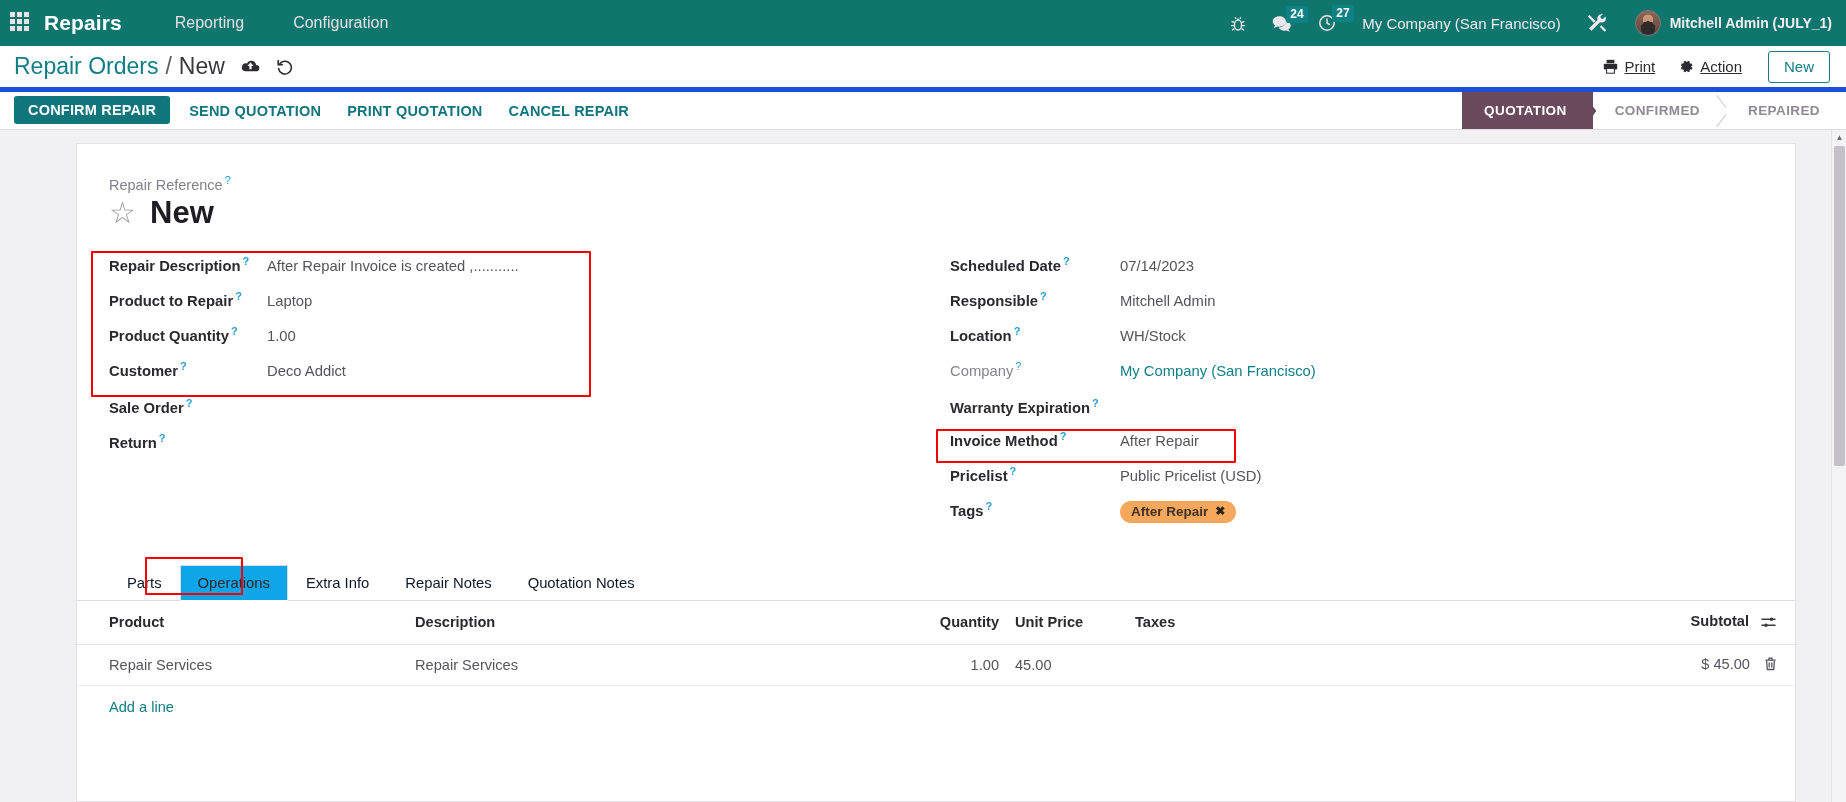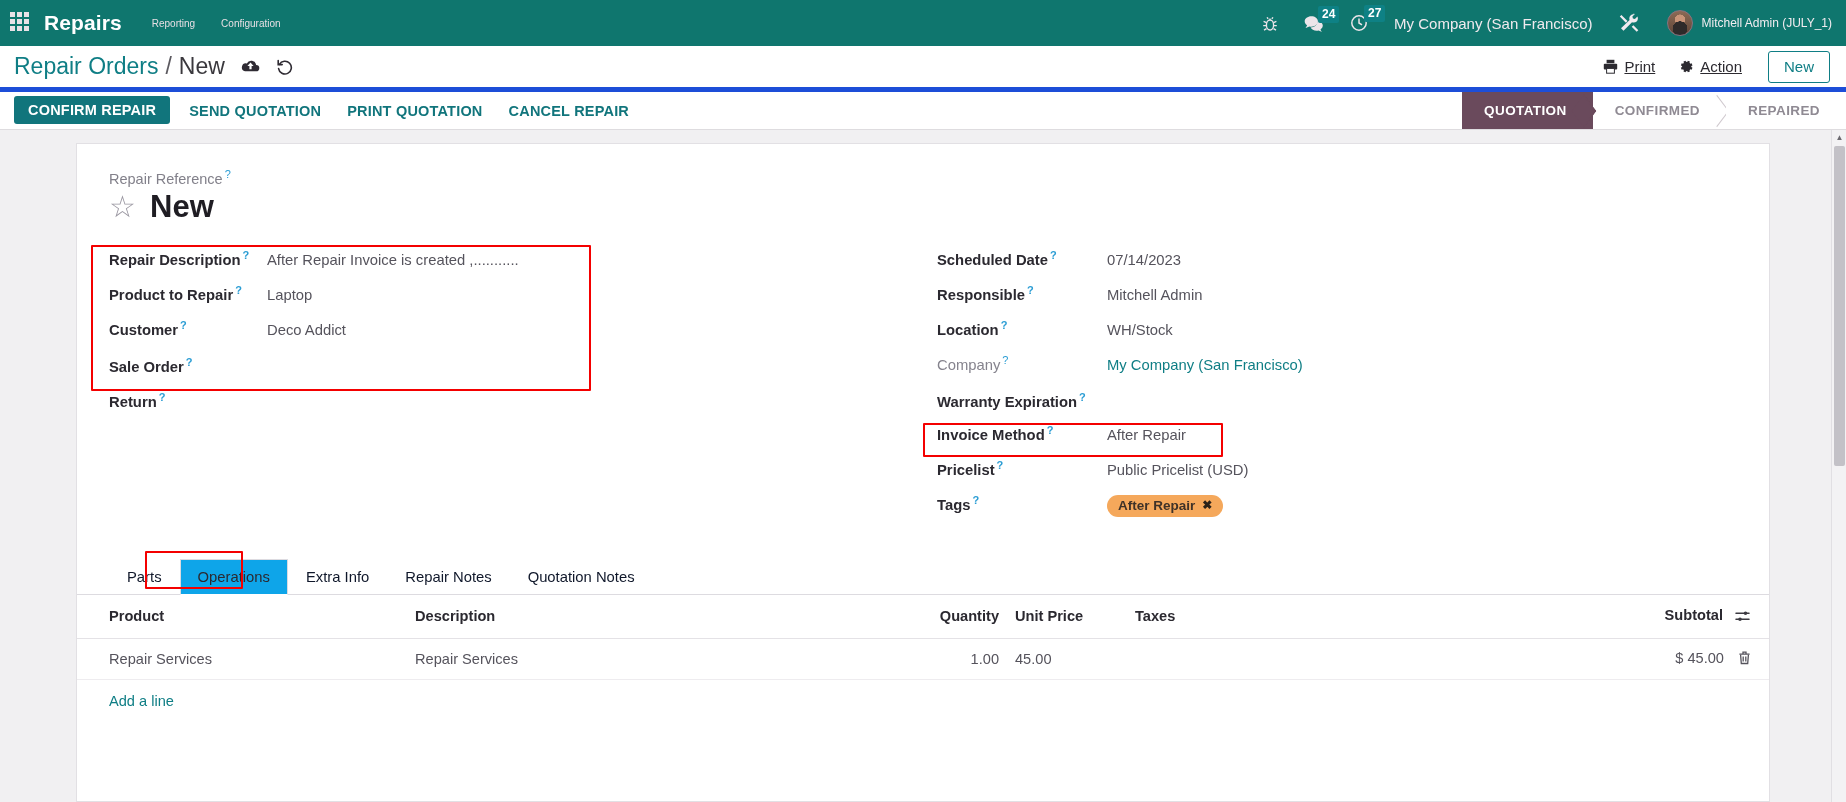--- a/index.html
+++ b/index.html
@@ -34,25 +34,26 @@
   .apps-grid i { background: #e9e2e7; display: block; width: 5px; height: 5px; }
   .brand {
     font-size: 21px;
     font-weight: 700;
     letter-spacing: .1px;
     margin-right: 30px;
     color: #ffffff;
     cursor: pointer;
   }
   .nav-item {
-    font-size: 10px;
+    font-size: 16px;
     color: #e7dfe4;
     margin-right: 26px;
     cursor: pointer;
     white-space: nowrap;
+    margin-left: 23px;
   }
   .nav-spacer { flex: 1 1 auto; }
   .sys-icon {
     position: relative;
     margin-right: 26px;
     cursor: pointer;
     color: #ece5ea;
     display: flex;
     align-items: center;
   }
@@ -86,21 +87,21 @@
   .avatar {
     width: 26px; height: 26px;
     border-radius: 50%;
     margin-right: 9px;
     background:
       radial-gradient(circle at 50% 74%, #2e2a2a 0 34%, rgba(0,0,0,0) 35%),
       radial-gradient(circle at 50% 36%, #c99478 0 26%, rgba(0,0,0,0) 27%),
       linear-gradient(#8c6a55, #5d4437);
     border: 1px solid #8a7280;
   }
-  .user-name { font-size: 12px; color: #f3edf1; }
+  .user-name { font-size: 14px; color: #f3edf1; font-weight: bold; }
 
   
   .crumbrow {
     height: 46px;
     background: #ffffff;
     display: flex;
     align-items: center;
     padding: 0 16px 0 14px;
     border-bottom: 5px solid #1d4ed8;
   }
@@ -214,23 +215,23 @@
     background: #f1f0f2;
     overflow: hidden;
   }
   .sheet-wrap {
     padding: 13px 0 0 0;
     height: 100%;
   }
   .sheet {
     background: #ffffff;
     border: 1px solid #e2e0e4;
-    margin: 0 76px 0 76px;
+    margin: 0 50px 0 76px;
     min-height: 100%;
-    padding: 18px 0 0 0;
+    padding: 24px 0 0 0;
   }
 
   .title-area { padding: 6px 0 0 32px; }
   .field-label-sm {
     font-size: 14.5px;
     color: #82808a;
     font-weight: 400;
   }
   .sup {
     color: #2b9dd4;
@@ -542,20 +543,24 @@
             <div class="frow">
               <div class="flabel"><span>Repair Description</span><span class="sup">?</span></div>
               <div class="fvalue">After Repair Invoice is created ,...........</div>
             </div>
 
             <div class="frow">
               <div class="flabel"><span>Product to Repair</span><span class="sup">?</span></div>
               <div class="fvalue">Laptop</div>
             </div>
 
+            <div class="frow">
+              <div class="flabel"><span>Product Quantity</span><span class="sup">?</span></div>
+              <div class="fvalue">1.00</div>
+            </div>
 
             <div class="frow">
               <div class="flabel"><span>Customer</span><span class="sup">?</span></div>
               <div class="fvalue">Deco Addict</div>
             </div>
 
             <div class="frow">
               <div class="flabel"><span>Sale Order</span><span class="sup">?</span></div>
               <div class="fvalue empty"></div>
             </div>

